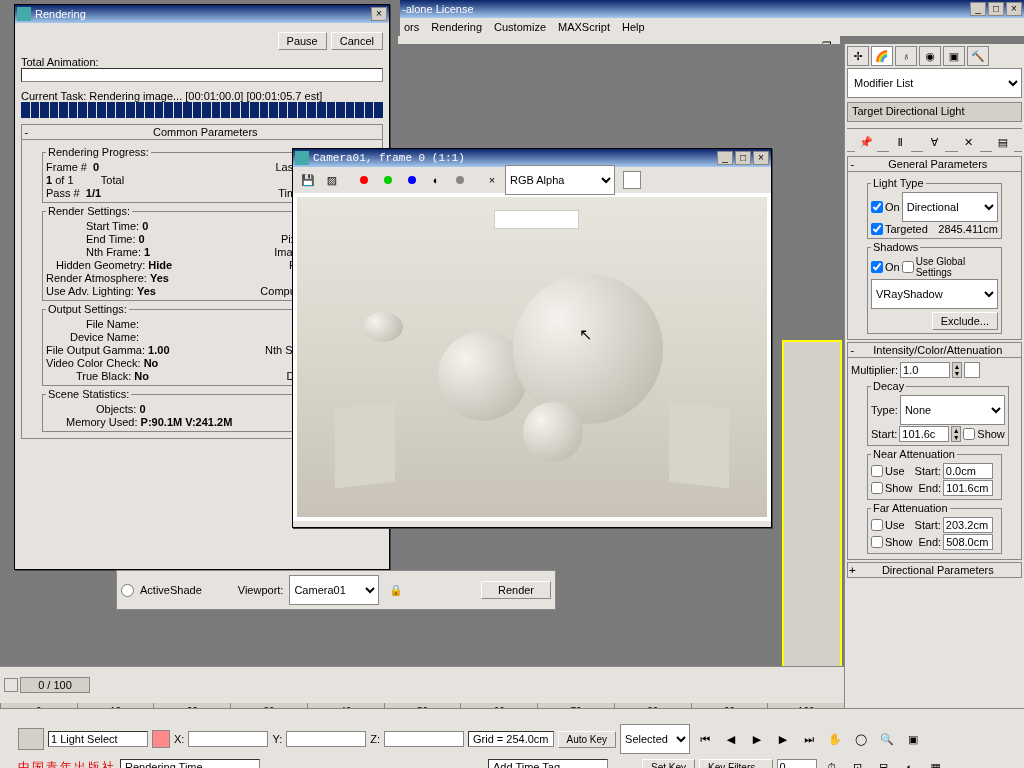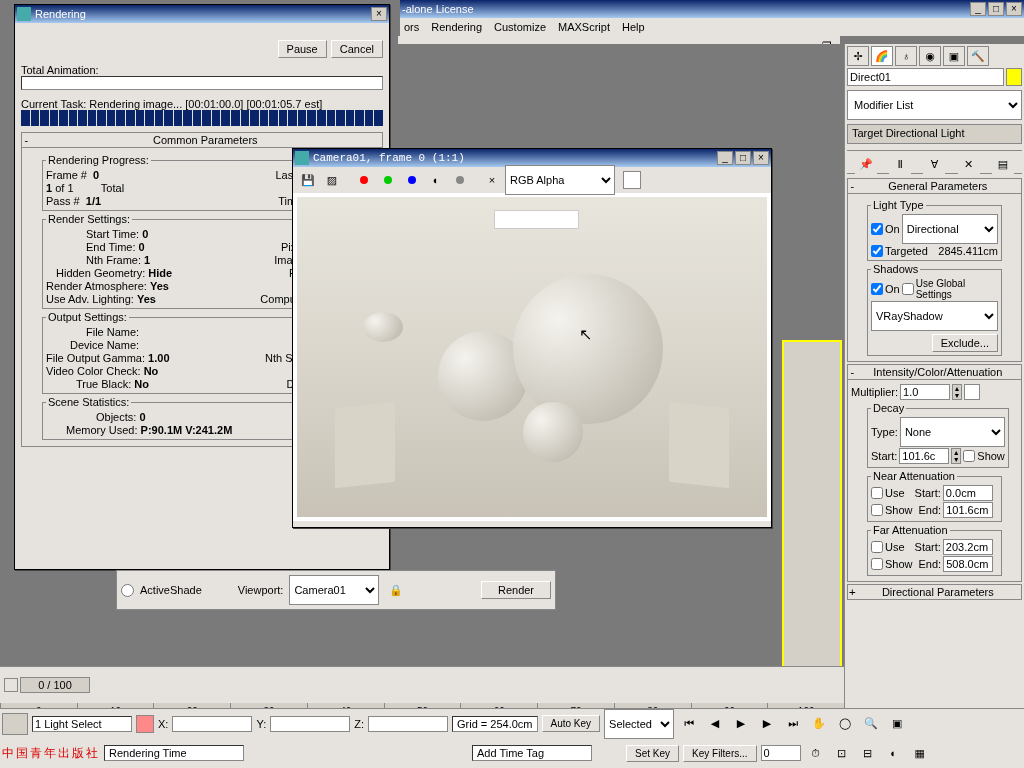--- a/index.html
+++ b/index.html
@@ -26,39 +26,39 @@
 .row { display: flex; align-items: center; gap: 2px; margin: 1px 0; }
 .spinner { width: 50px; background: #fff; border: 1px solid #888; padding: 0 2px; height: 16px; }
 .spinbtns { width: 10px; height: 16px; background: #d4d0c8; border: 1px solid #888; font-size: 7px; text-align: center; line-height: 7px; }
 select { background: #fff; border: 1px solid #888; height: 30px; }
 input[type=checkbox] { width: 12px; height: 12px; }
 .btn { background: #e6e3de; border: 1px solid #fff; border-right-color: #888; border-bottom-color: #888; padding: 2px 8px; }
 
 
 .dlg { position: absolute; background: #e6e3de; border: 1px solid #000; box-shadow: 1px 1px 0 #444; }
 #render-dlg { left: 14px; top: 4px; width: 376px; height: 566px; }
-.dlgbody { padding: 16px 6px; }
+.dlgbody { padding: 8px 6px; }
 .prog-empty { width: 100%; height: 14px; background: #fff; border: 1px inset #888; }
 .prog-segs { width: 100%; height: 16px; display: flex; gap: 1px; }
 .prog-segs div { flex: 1; background: #0a246a; }
 .info-row { display: flex; justify-content: space-between; margin: 1px 0; }
 
 
 #vfb { left: 292px; top: 148px; width: 480px; height: 380px; }
 .vfb-tools { height: 26px; background: #e6e3de; display: flex; align-items: center; padding: 2px 4px; gap: 2px; }
 .vfb-img { width: 100%; height: 328px; background: #fff; display: flex; align-items: center; justify-content: center; padding: 4px; }
 .render-scene { width: 100%; height: 100%; background: linear-gradient(#e8e5dd 0%, #dad6cc 50%, #c8c3b6 100%); position: relative; }
 .circ { background: radial-gradient(circle at 30% 30%, #f5f3ee, #b5b0a3); border-radius: 50%; position: absolute; }
 .ch { position: absolute; width: 60px; height: 80px; background: #d8d4c8; }
 
 
 .viewport { position: absolute; left: 0; right: 180px; top: 44px; bottom: 102px; background: #7a7a7a; }
 .yellow-box { position: absolute; right: 182px; top: 340px; width: 60px; height: 330px; border: 2px solid #ffff00; background: #d4d0c8; }
 .timeslider { position: absolute; left: 0; right: 180px; bottom: 60px; height: 42px; background: #e6e3de; border-top: 1px solid #888; }
-.statusbar { position: absolute; left: 0; right: 0; bottom: 0; height: 60px; background: #e6e3de; border-top: 1px solid #888; display: flex; align-items: center; padding: 2px; font-size: 10px; gap: 4px; flex-wrap: wrap; }
+.statusbar { position: absolute; left: 0; right: 0; bottom: 0; height: 60px; background: #e6e3de; border-top: 1px solid #888; display: flex; align-items: center; padding: 18px; font-size: 10px; gap: 4px; flex-wrap: wrap; }
 .timeline-ticks { display: flex; height: 18px; background: #d4d0c8; }
 .timeline-ticks span { flex: 1; text-align: center; border-left: 1px solid #888; line-height: 18px; font-size: 10px; }
 .chinese { color: #d00; font-family: SimSun; font-size: 12px; letter-spacing: 2px; }
 .dot { width: 8px; height: 8px; border-radius: 50%; display: inline-block; }
 .sm { font-size: 10px; }
 </style>
 </head>
 <body>
 
 <div class="titlebar" style="position:absolute;left:400px;right:0;top:0">
@@ -112,24 +112,20 @@
 <div class="yellow-box"></div>
 
 <div class="right-panel">
   <div class="tabs">
     <div class="tab">✢</div>
     <div class="tab active">🌈</div>
     <div class="tab">♁</div>
     <div class="tab">◉</div>
     <div class="tab">▣</div>
     <div class="tab">🔨</div>
-  </div>
-  <div style="padding:2px;display:flex;gap:2px">
-    <input class="panel-input" value="Direct01" style="">
-    <div class="color-swatch"></div>
   </div>
   <div style="padding:2px">
     <select class="panel-input"><option>Modifier List</option></select>
   </div>
   <div style="padding:2px">
     <div style="background:#d4d0c8;border:1px solid #888;padding:2px 4px;height:20px">Target Directional Light</div>
   </div>
   <div style="height:24px;display:flex;justify-content:space-around;padding:2px;border-top:1px solid #888;border-bottom:1px solid #888;margin:4px 2px">
     <div class="toolbtn">📌</div>
     <div class="toolbtn">Ⅱ</div>

